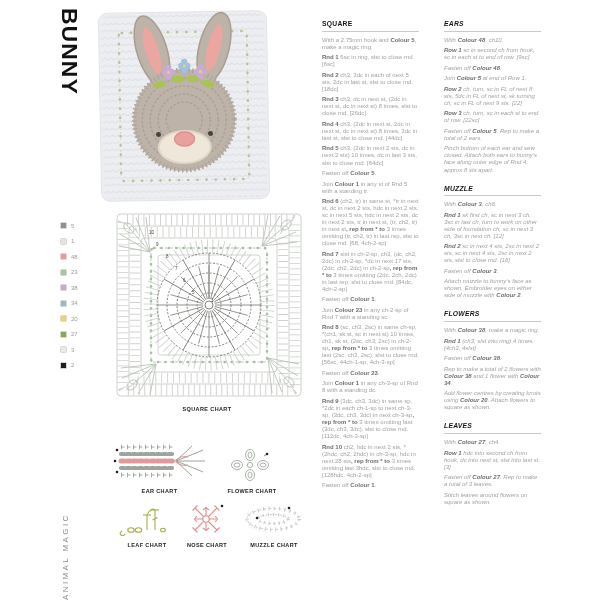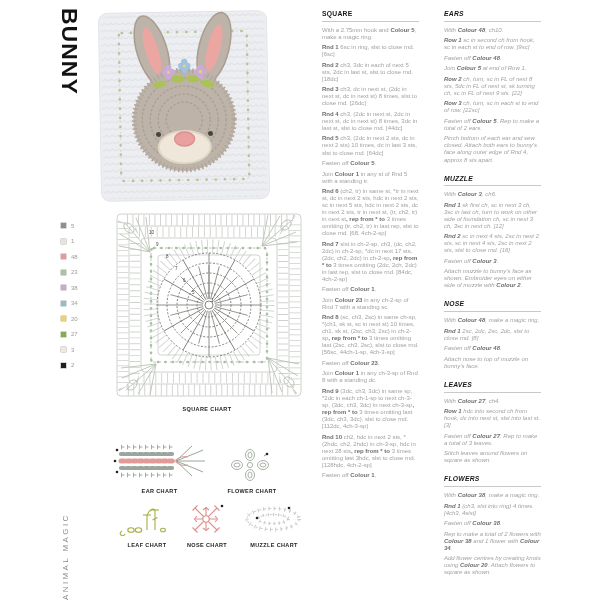--- a/index.html
+++ b/index.html
@@ -37,21 +37,21 @@
 
   
   .col{position:absolute;top:6px;width:97px;font-size:6px;line-height:1.17;color:#a3a2a0;}
   .col1{left:322px;}
   .col2{left:444px;font-style:italic;}
   .col h3{font-size:7.5px;color:#161616;margin:0 0 2px 0;letter-spacing:.3px;
     transform:scaleX(.9);transform-origin:left;}
   .col .rule{border-top:1px solid #c9c9c6;margin:0 0 5px 0;}
   .col p{margin:0 0 3.5px 0;}
   .col b{color:#6f6e6b;font-weight:bold;}
-  .section{margin-top:4px;}
+  .section{margin-top:14px;}
   .section + .section{margin-top:11px;}
 </style>
 </head>
 <body>
 
 <div class="page">
 
   <div class="title-vert">BUNNY</div>
 
   <div class="photo">
@@ -392,41 +392,33 @@
       <div class="section">
         <h3>MUZZLE</h3>
         <div class="rule"></div>
         <p>With <b>Colour 3</b>, ch6.</p>
         <p><b>Rnd 1</b> sk first ch, sc in next 3 ch, 3sc in last ch, turn to work on other side of foundation ch, sc in next 3 ch, 3sc in next ch. [12]</p>
         <p><b>Rnd 2</b> sc in next 4 sts, 2sc in next 2 sts, sc in next 4 sts, 2sc in next 2 sts, slst to close rnd. [16]</p>
         <p>Fasten off <b>Colour 3</b>.</p>
         <p>Attach muzzle to bunny's face as shown. Embroider eyes on either side of muzzle with <b>Colour 2</b>.</p>
       </div>
       <div class="section">
-        <h3>NOSE</h3>
+        <h3>FLOWERS</h3>
         <div class="rule"></div>
-        <p>With <b>Colour 48</b>, make a magic ring.</p>
-        <p><b>Rnd 1</b> 2sc, 2dc, 2sc, 2dc, slst to close rnd. [8]</p>
-        <p>Fasten off <b>Colour 48</b>.</p>
-        <p>Attach nose to top of muzzle on bunny's face.</p>
+        <p>With <b>Colour 38</b>, make a magic ring.</p>
+        <p><b>Rnd 1</b> (ch3, slst into ring) 4 times. [4ch3, 4slst]</p>
+        <p>Fasten off <b>Colour 38</b>.</p>
+        <p>Rep to make a total of 2 flowers with <b>Colour 38</b> and 1 flower with <b>Colour 34</b>.</p>
+        <p>Add flower centres by creating knots using <b>Colour 20</b>. Attach flowers to square as shown.</p>
       </div>
       <div class="section">
         <h3>LEAVES</h3>
         <div class="rule"></div>
         <p>With <b>Colour 27</b>, ch4.</p>
         <p><b>Row 1</b> hdc into second ch from hook, dc into next st, slst into last st. [3]</p>
         <p>Fasten off <b>Colour 27</b>. Rep to make a total of 3 leaves.</p>
         <p>Stitch leaves around flowers on square as shown.</p>
       </div>
-      <div class="section">
-        <h3>FLOWERS</h3>
-        <div class="rule"></div>
-        <p>With <b>Colour 38</b>, make a magic ring.</p>
-        <p><b>Rnd 1</b> (ch3, slst into ring) 4 times. [4ch3, 4slst]</p>
-        <p>Fasten off <b>Colour 38</b>.</p>
-        <p>Rep to make a total of 2 flowers with <b>Colour 38</b> and 1 flower with <b>Colour 34</b>.</p>
-        <p>Add flower centres by creating knots using <b>Colour 20</b>. Attach flowers to square as shown.</p>
-      </div>
     </div>
 
   <div class="footer-vert">ANIMAL MAGIC</div>
 
 </div>
 
 </body></html>

